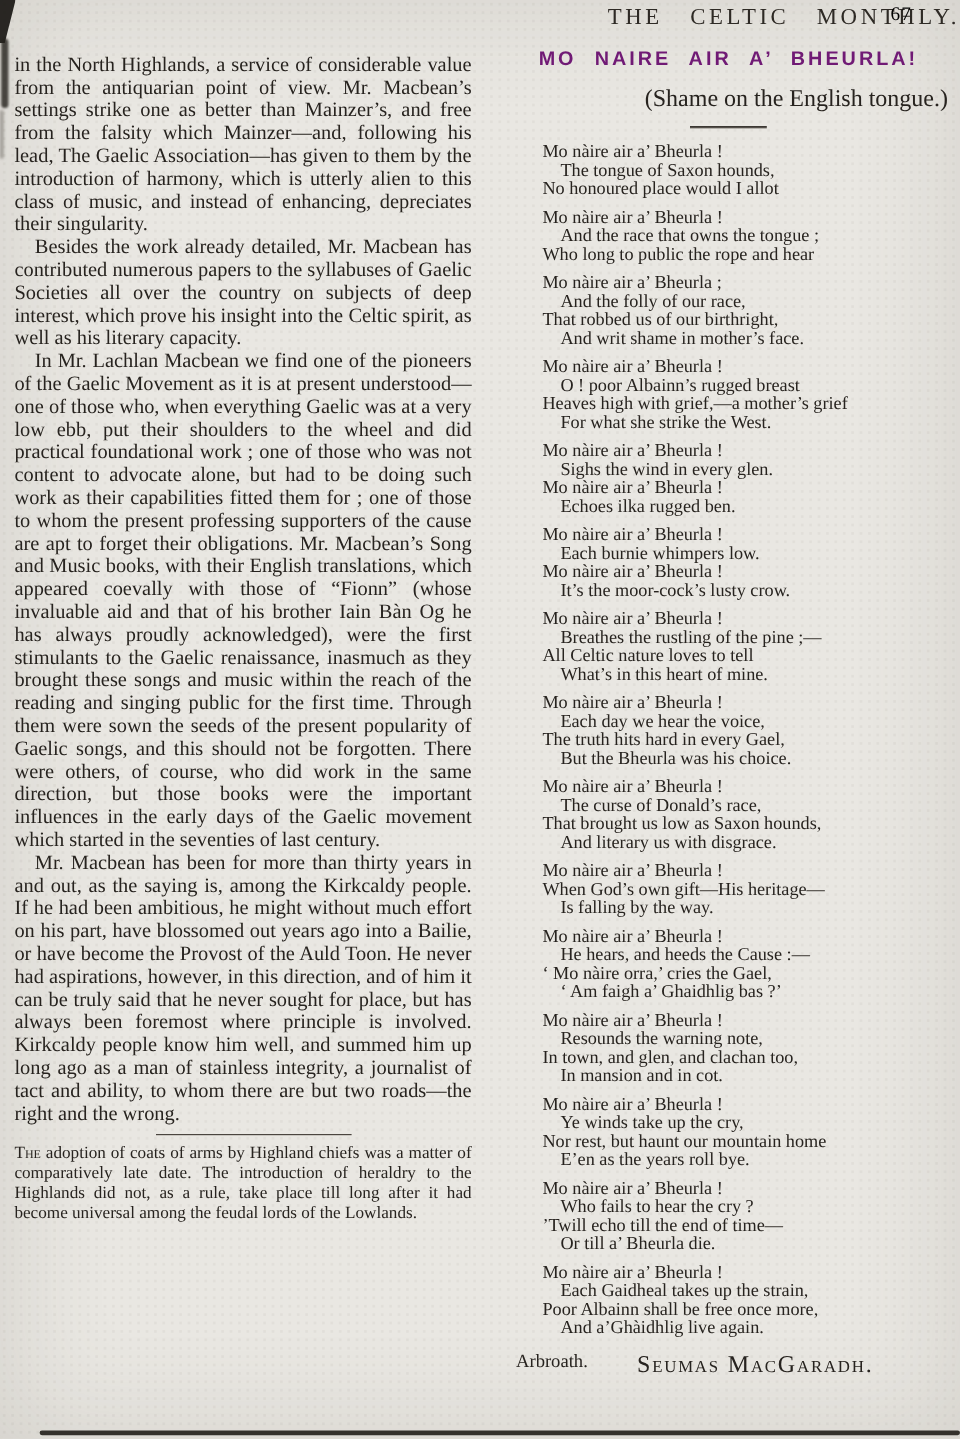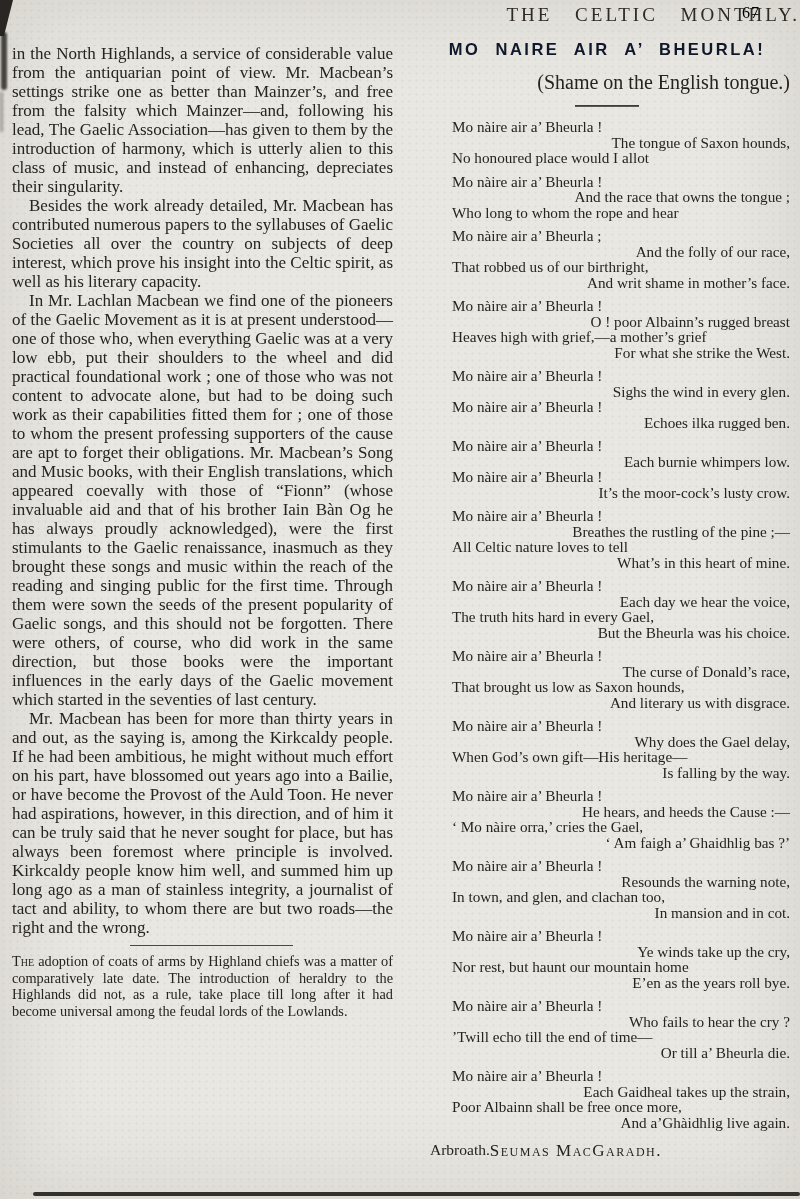--- a/index.html
+++ b/index.html
@@ -26,30 +26,30 @@
   .paras p { margin:0; font-size:17px; line-height:19px; text-align:justify; text-indent:17px; }
   .paras p:first-child { text-indent:0; }
   .foot-rule { height:1px; width:163px; background:#4a453f; margin:8px 0 7px 118px; }
   .footnote { margin:0; font-size:14.3px; line-height:16.6px; text-align:justify; }
   .sc { font-variant:small-caps; }
 
   
   .col-right { position:absolute; left:424px; top:40px; width:366px; }
   .poem-title {
     margin:0; text-align:center; font-family:"Liberation Sans", sans-serif;
-    font-weight:700; font-size:16.5px; letter-spacing:2.5px; word-spacing:8px; color:#0f172a;
+    font-weight:700; font-size:16.5px; letter-spacing:2.5px; word-spacing:8px; color:#701a75;
   }
   .poem-subtitle { margin-top:12px; text-align:right; font-size:20px; }
   .poem-divider { width:64px; height:2px; margin:11px auto 12px auto; background:linear-gradient(#2f2b27,#6b665f); }
   .stanzas { padding-left:28px; font-size:15.2px; }
   .stanza { margin:0 0 8px 0; }
   .pline { line-height:15.5px; white-space:nowrap; }
-  .pline.ind { padding-left:15px;text-align:right; }
+  .pline.ind { padding-left:15px; }
   .sig-row { display:flex; padding:3px 11px 0 6px; font-size:15.5px; }
-  .sig-author { font-variant:small-caps; letter-spacing:1.5px; font-size:17px; }
+  .sig-author { font-variant:small-caps; letter-spacing:1.5px; font-size:20px;margin-left:41px; }
 
   
   .art-corner { position:absolute; left:0; top:0; width:13px; height:36px; background:#15130f;
                 clip-path:polygon(0 0,100% 0,30% 100%,0 100%); opacity:.9; }
   .art-streak { position:absolute; left:1px; top:32px; width:6px; height:58px; background:#23201b;
                 border-radius:3px; filter:blur(1px); opacity:.8; }
   .art-smudge { position:absolute; left:0; top:92px; width:3px; height:40px; background:#3a362f;
                 filter:blur(1.5px); opacity:.4; }
   .bottom-line { position:absolute; left:33px; bottom:3px; width:767px; height:4px;
                  background:#34312c; border-radius:2px; }
@@ -83,21 +83,21 @@
     <div class="poem-divider"></div>
     <div class="stanzas">
         <div class="stanza">
           <div class="pline">Mo nàire air a’ Bheurla !</div>
           <div class="pline ind">The tongue of Saxon hounds,</div>
           <div class="pline">No honoured place would I allot</div>
         </div>
         <div class="stanza">
           <div class="pline">Mo nàire air a’ Bheurla !</div>
           <div class="pline ind">And the race that owns the tongue ;</div>
-          <div class="pline">Who long to whom the rope and hear</div>
+          <div class="pline">Who long to public the rope and hear</div>
         </div>
         <div class="stanza">
           <div class="pline">Mo nàire air a’ Bheurla ;</div>
           <div class="pline ind">And the folly of our race,</div>
           <div class="pline">That robbed us of our birthright,</div>
           <div class="pline ind">And writ shame in mother’s face.</div>
         </div>
         <div class="stanza">
           <div class="pline">Mo nàire air a’ Bheurla !</div>
           <div class="pline ind">O ! poor Albainn’s rugged breast</div>
@@ -129,21 +129,20 @@
           <div class="pline ind">But the Bheurla was his choice.</div>
         </div>
         <div class="stanza">
           <div class="pline">Mo nàire air a’ Bheurla !</div>
           <div class="pline ind">The curse of Donald’s race,</div>
           <div class="pline">That brought us low as Saxon hounds,</div>
           <div class="pline ind">And literary us with disgrace.</div>
         </div>
         <div class="stanza">
           <div class="pline">Mo nàire air a’ Bheurla !</div>
-          <div class="pline ind">Why does the Gael delay,</div>
           <div class="pline">When God’s own gift—His heritage—</div>
           <div class="pline ind">Is falling by the way.</div>
         </div>
         <div class="stanza">
           <div class="pline">Mo nàire air a’ Bheurla !</div>
           <div class="pline ind">He hears, and heeds the Cause :—</div>
           <div class="pline">‘ Mo nàire orra,’ cries the Gael,</div>
           <div class="pline ind">‘ Am faigh a’ Ghaidhlig bas ?’</div>
         </div>
         <div class="stanza">

